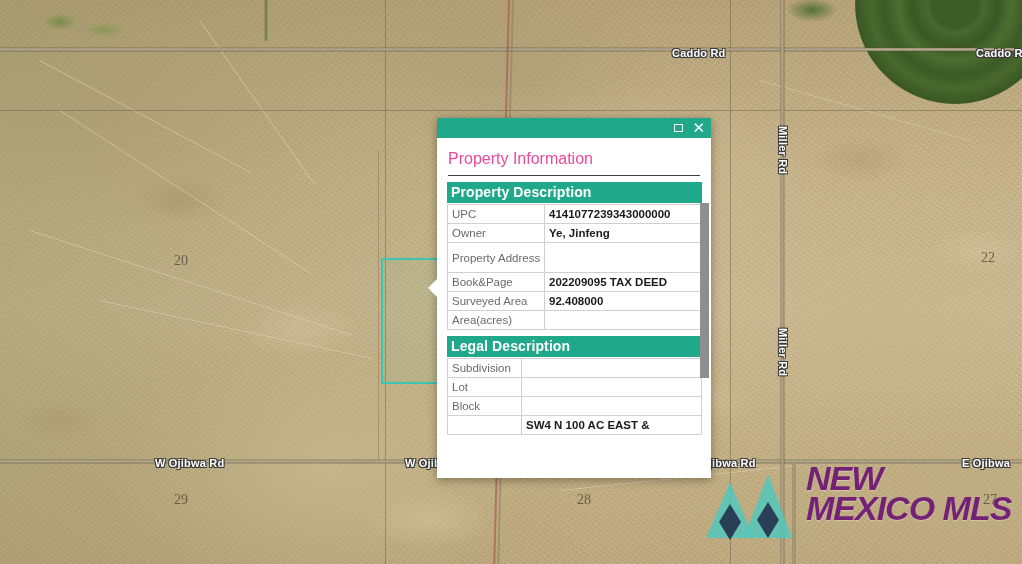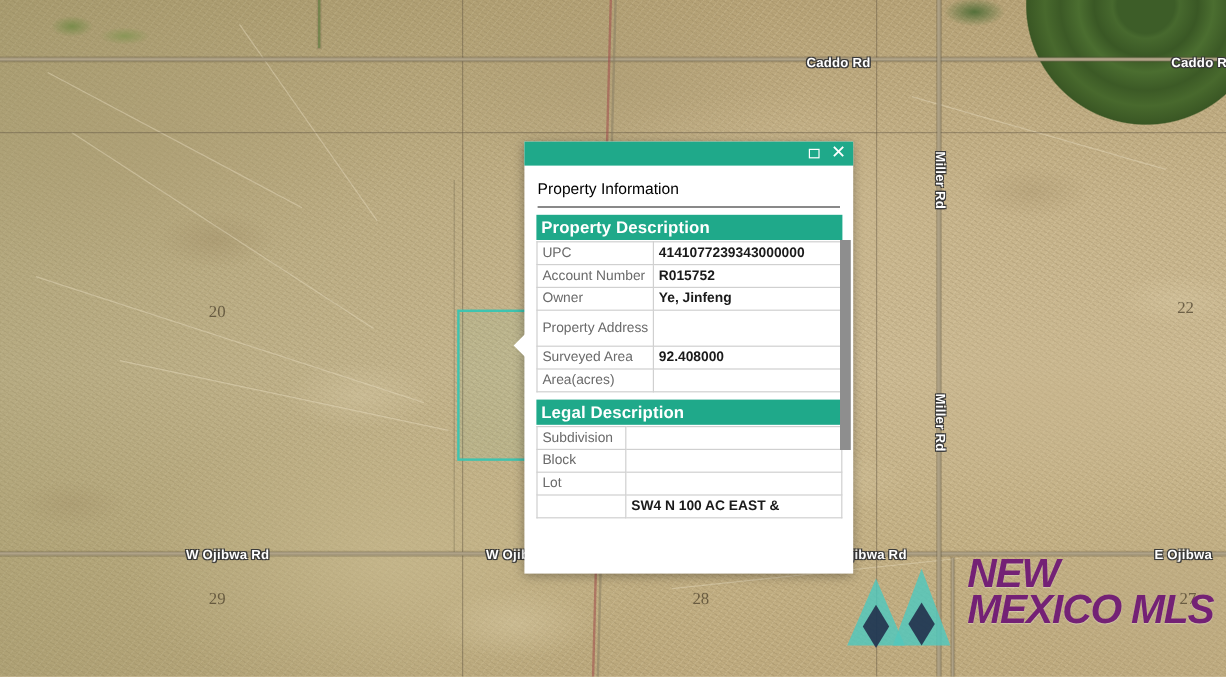--- a/index.html
+++ b/index.html
@@ -166,22 +166,22 @@
     align-items: center;
   }
   #maximize-icon span {
     display: block;
     width: 9px; height: 8px;
     border: 1.6px solid #ffffff;
   }
   #close-icon { font-size: 15px; font-weight: 400; margin-top: -1px; }
 
   #popup-title {
-    font-size: 13px;
-    color: #000000;
+    font-size: 16px;
+    color: #ec4899;
     padding: 12px 0 7px 11px;
     border-bottom: 1px solid #3d3d3d;
     margin: 0 11px;
     flex: 0 0 auto;
     padding-left: 0;
   }
   #popup-body {
     flex: 1 1 auto;
     overflow: hidden;
     position: relative;
@@ -365,55 +365,55 @@
     <div id="popup-body">
 
       <div class="sec-header">Property Description</div>
       <table class="attr">
         <tbody>
             <tr>
           <td class="k">UPC</td>
           <td class="v v-strong">4141077239343000000</td>
         </tr>
         <tr>
-          <td class="k">Account Number</td>
-          <td class="v v-strong">R015752</td>
-        </tr>
-        <tr>
           <td class="k">Owner</td>
           <td class="v v-strong">Ye, Jinfeng</td>
         </tr>
         <tr>
           <td class="k" style="height:30px;">Property Address</td>
           <td class="v"></td>
+        </tr>
+        <tr>
+          <td class="k">Book&amp;Page</td>
+          <td class="v v-strong">202209095 TAX DEED</td>
         </tr>
         <tr>
           <td class="k">Surveyed Area</td>
           <td class="v v-strong">92.408000</td>
         </tr>
         <tr>
           <td class="k">Area(acres)</td>
           <td class="v"></td>
         </tr>
       </tbody>
         </table>
 
       <div class="sec-header" style="margin-top:6px;">Legal Description</div>
       <table class="attr legal">
         <tbody>
             <tr>
           <td class="k">Subdivision</td>
           <td class="v"></td>
         </tr>
         <tr>
+          <td class="k">Lot</td>
+          <td class="v"></td>
+        </tr>
+        <tr>
           <td class="k">Block</td>
-          <td class="v"></td>
-        </tr>
-        <tr>
-          <td class="k">Lot</td>
           <td class="v"></td>
         </tr>
         <tr>
           <td class="k"></td>
           <td class="v v-strong" style="white-space:normal;">SW4 N 100 AC EAST &amp;</td>
         </tr>
       </tbody>
         </table>
 
       <div id="popup-scroll-track"></div>

